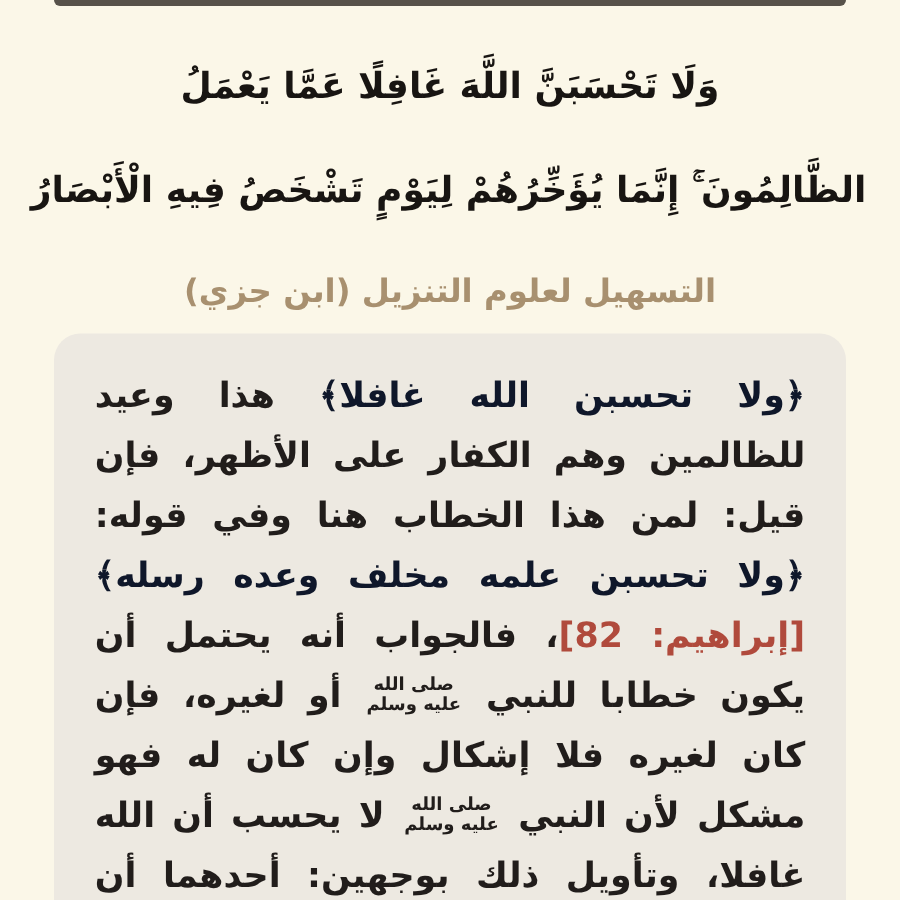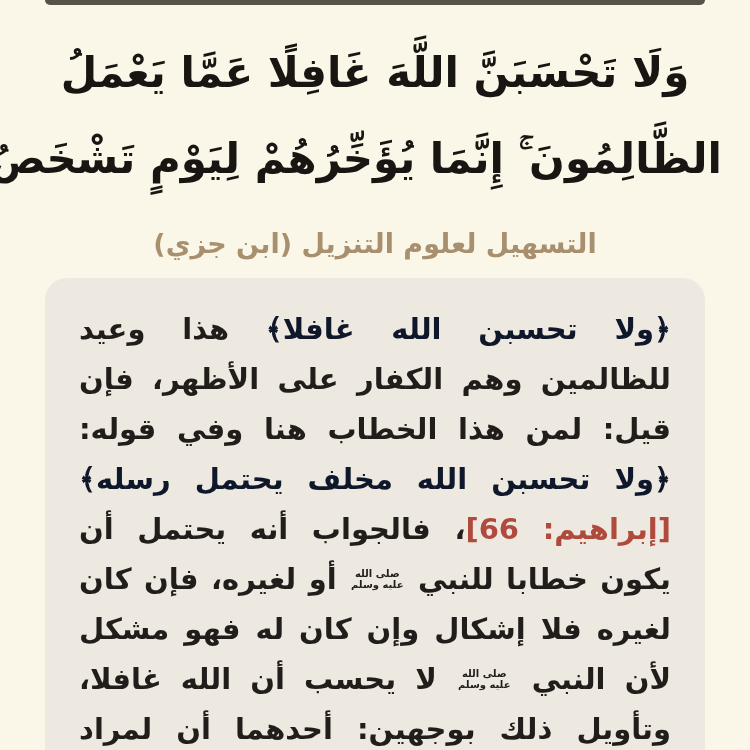--- a/index.html
+++ b/index.html
@@ -26,21 +26,21 @@
     background: #57524A;
     border-radius: 0 0 10px 10px;
   }
 
   
   .verse-block {
     padding: 30px 28px 0;
     text-align: center;
     color: #181512;
     font-weight: 700;
-    font-size: 42px;
+    font-size: 30px;
     line-height: 86px;
   }
   .verse-line {
     display: block;
     white-space: nowrap;
   }
 
   
   .source-line {
     margin: 26px 42px 0 42px;
@@ -72,21 +72,21 @@
   .tafsir-text .quote      { color: #0f172a; }
   .tafsir-text .reference  { color: #B04A3C; }
   .tafsir-text .normal     { color: #211D1B; }
 
   
   .saw {
     display: inline-flex;
     flex-direction: column;
     align-items: center;
     vertical-align: middle;
-    font-size: 10px;
+    font-size: 15px;
     font-weight: 700;
     line-height: 1.15;
     color: #211D1B;
     margin: 0 2px;
     transform: translateY(-2px);
   }
   .saw span { white-space: nowrap; }
 </style>
 </head>
 <body>
@@ -94,20 +94,20 @@
 <div class="prev-card-edge"></div>
 
 <section class="verse-block">
   <span class="verse-line">وَلَا تَحْسَبَنَّ اللَّهَ غَافِلًا عَمَّا يَعْمَلُ</span>
   <span class="verse-line"><span>الظَّالِمُونَ ۚ إِنَّمَا يُؤَخِّرُهُمْ لِيَوْمٍ تَشْخَصُ فِيهِ الْأَبْصَارُ</span></span>
 </section>
 
 <div class="source-line">التسهيل لعلوم التنزيل (ابن جزي)</div>
 
 <article class="tafsir-card">
-  <p class="tafsir-text"><span class="quote">﴿ولا تحسبن الله غافلا﴾</span><span class="normal"> هذا وعيد للظالمين وهم الكفار على الأظهر، فإن قيل: لمن هذا الخطاب هنا وفي قوله: </span><span class="quote">﴿ولا تحسبن الله مخلف يحتمل رسله﴾</span><span class="normal"> </span><span class="reference">[إبراهيم: 66]</span><span class="normal">، فالجواب أنه يحتمل أن يكون خطابا للنبي </span><span class="saw">
+  <p class="tafsir-text"><span class="quote">﴿ولا تحسبن الله غافلا﴾</span><span class="normal"> هذا وعيد للظالمين وهم الكفار على الأظهر، فإن قيل: لمن هذا الخطاب هنا وفي قوله: </span><span class="quote">﴿ولا تحسبن علمه مخلف وعده رسله﴾</span><span class="normal"> </span><span class="reference">[إبراهيم: 82]</span><span class="normal">، فالجواب أنه يحتمل أن يكون خطابا للنبي </span><span class="saw">
         <span>صلى الله</span>
         <span>عليه وسلم</span>
       </span><span class="normal"> أو لغيره، فإن كان لغيره فلا إشكال وإن كان له فهو مشكل لأن النبي </span><span class="saw">
         <span>صلى الله</span>
         <span>عليه وسلم</span>
       </span><span class="normal"> لا يحسب أن الله غافلا، وتأويل ذلك بوجهين: أحدهما أن لمراد الثبوت على علمه بأن الله غير غافل وغير مخلف وعده، والآخر أن المراد إعلامه بعقوبة الظالمين فمقصد الكلام الوعيد لهم.</span></p>
 </article>
 
 </body></html>

